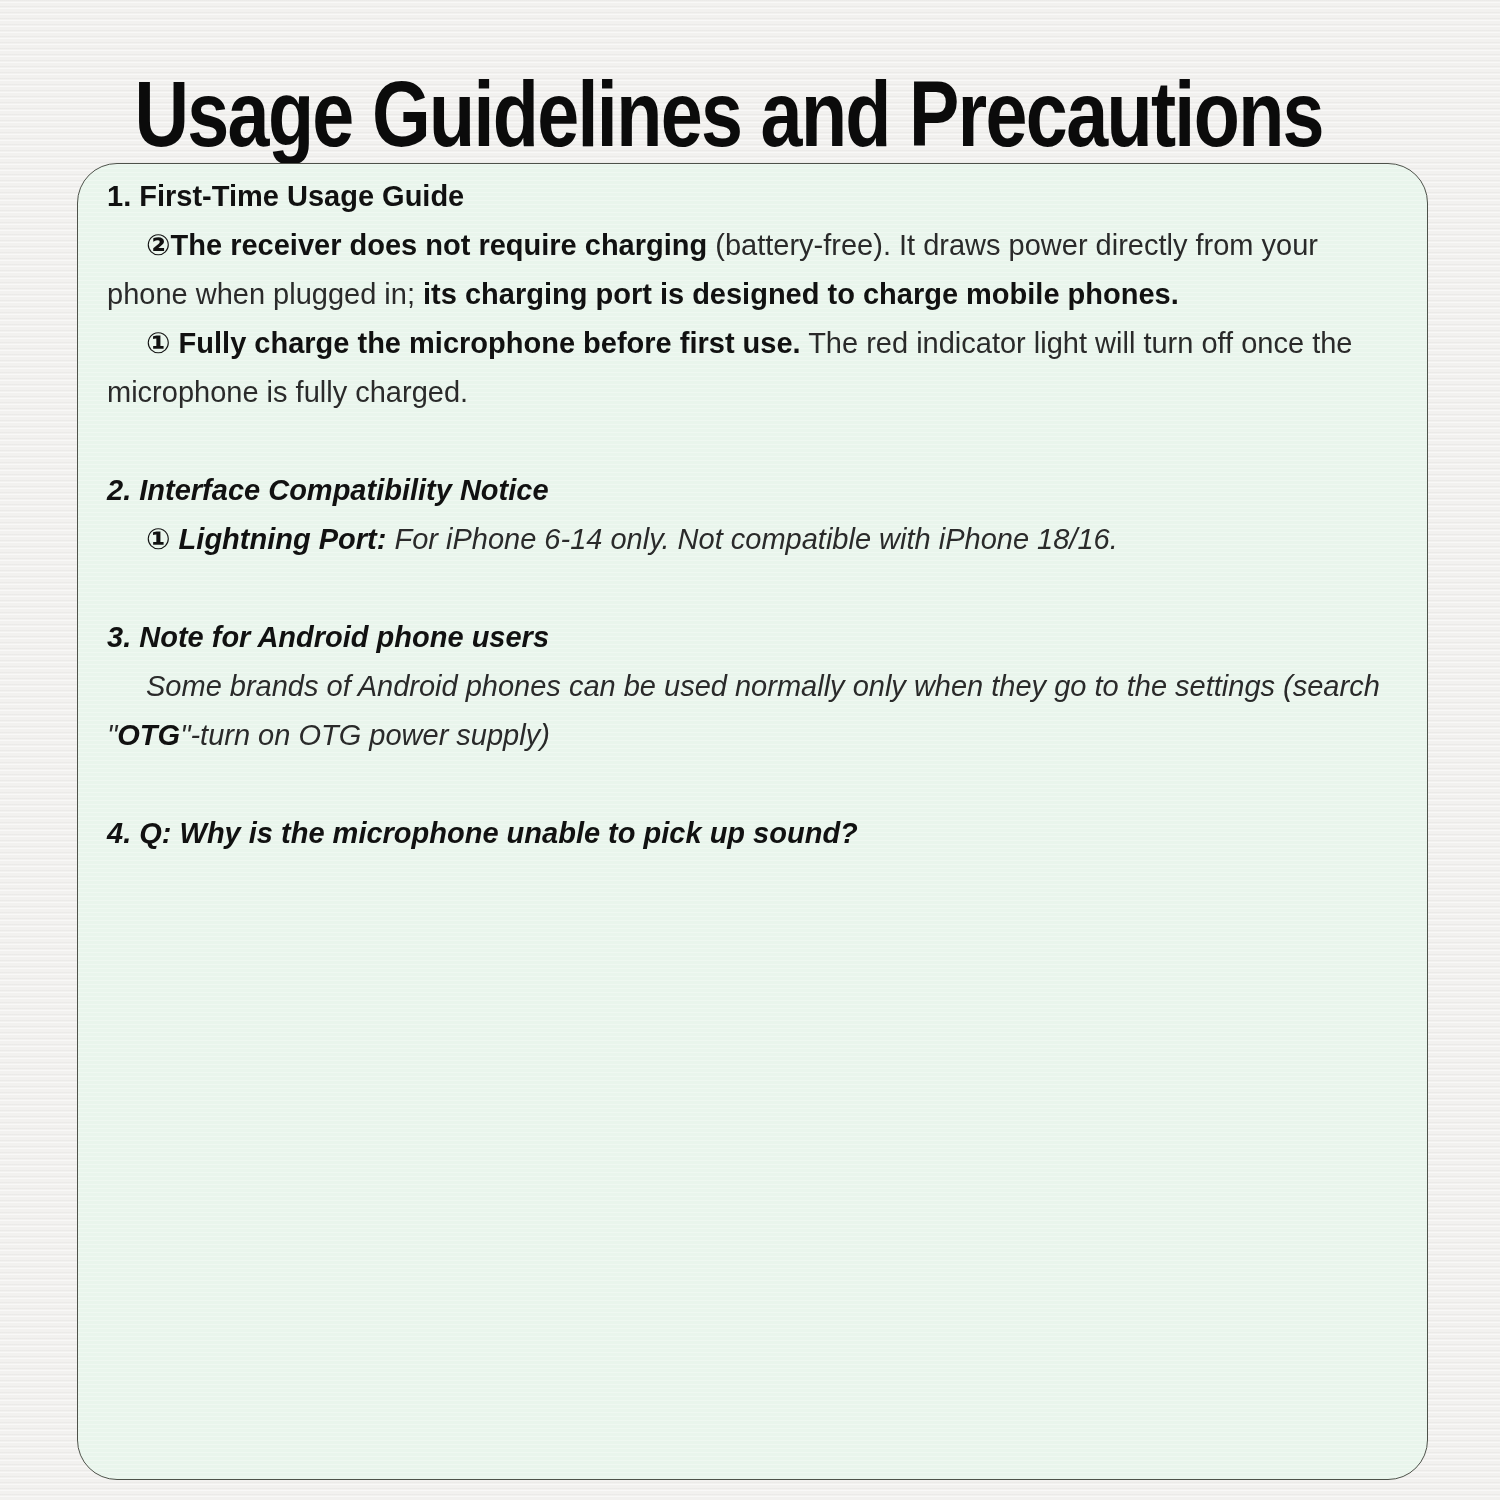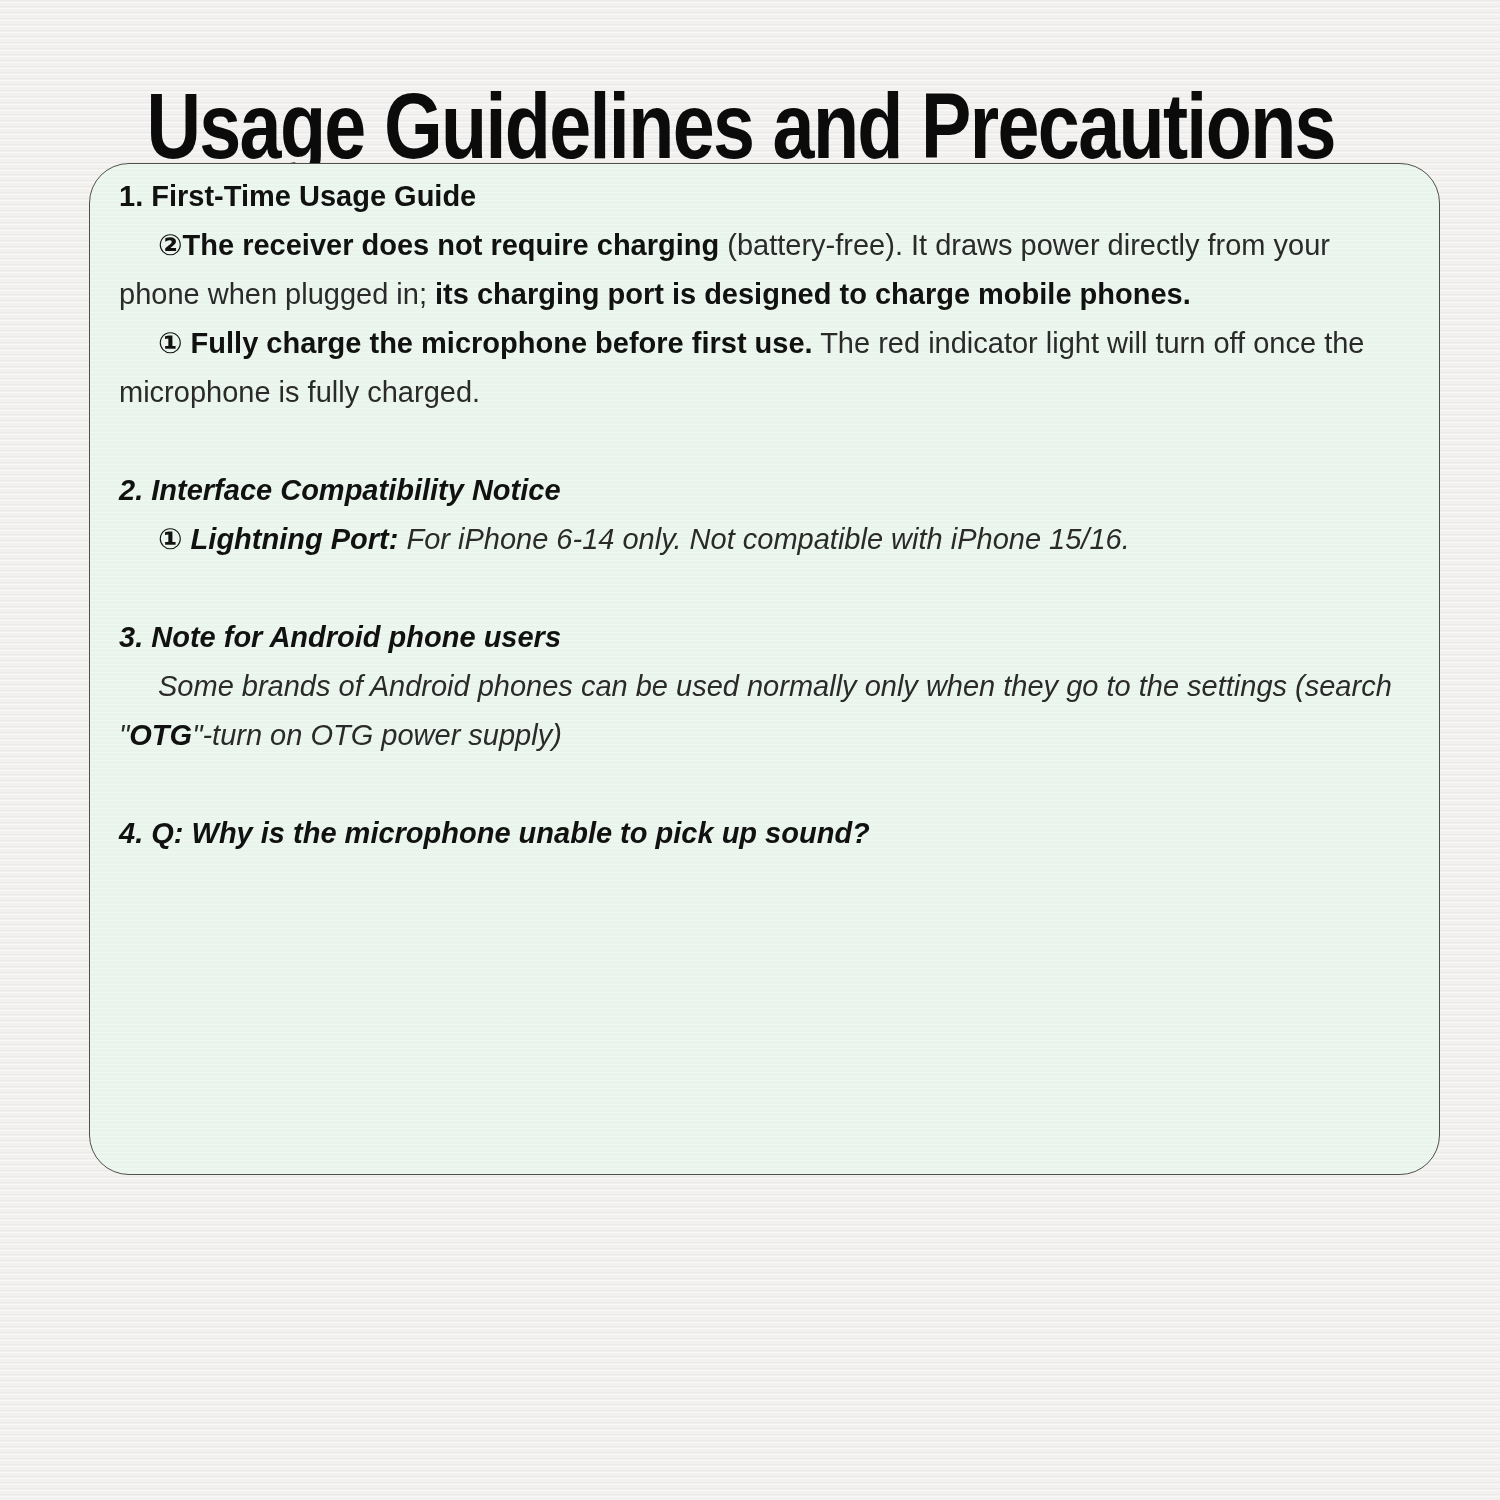--- a/index.html
+++ b/index.html
@@ -19,34 +19,34 @@
     background:
       repeating-linear-gradient(180deg,
         rgba(0,0,0,0.028) 0px, rgba(0,0,0,0.028) 1px,
         rgba(255,255,255,0) 1px, rgba(255,255,255,0) 2px,
         rgba(255,255,255,0.5) 2px, rgba(255,255,255,0.5) 3px,
         transparent 3px, transparent 6px),
       var(--page-bg);
   }
   .page{position:absolute;inset:0;}
   .title{
-    position:absolute;top:0;left:0;width:1272px;margin:16px;padding-top:64px;
+    position:absolute;top:0;left:0;width:1272px;margin:4px;padding-top:64px;
     text-align:center;font-size:92px;line-height:1;font-weight:700;
     letter-spacing:-2px;color:var(--title-color);white-space:nowrap;
   }
   .title-text{display:inline-block;transform:scaleX(0.82);transform-origin:center;}
   .panel{
-    position:absolute;left:77px;top:163px;width:1351px;height:1012px;
+    position:absolute;left:77px;top:163px;width:1351px;height:1317px;
     border:1.5px solid var(--panel-border);
     border-radius:40px;
     background:
       repeating-linear-gradient(180deg, rgba(255,255,255,0.28) 0px, rgba(255,255,255,0.28) 1px, transparent 1px, transparent 4px),
       var(--panel-bg);
     padding:8px 42px 20px 29px;
-    font-size:29px;line-height:49px;color:var(--body-text);margin-left:12px;
+    font-size:29px;line-height:49px;color:var(--body-text);
   }
   .sec{margin:0;}
   .sec + .sec{margin-top:49px;font-style:italic;}
   .heading{margin:0;font-weight:700;color:var(--heading-text);text-indent:0;}
   .para{margin:0;text-indent:39px;}
   .para b, .heading b{font-weight:700;color:var(--heading-text);}
   .red{color:var(--accent-red);}
 </style>
 </head>
 <body>
@@ -60,21 +60,21 @@
   <section class="panel">
 
     <div class="sec">
       <p class="heading"><b>1. </b><b>First-Time Usage Guide</b></p>
       <p class="para"><b>②The receiver does not require charging</b><span> (battery-free). It draws power directly from your phone when plugged in; </span><b>its charging port is designed to charge mobile phones.</b></p>
       <p class="para"><b>① Fully charge the microphone before first use.</b><span> The red indicator light will turn off once the microphone is fully charged.</span></p>
     </div>
 
     <div class="sec">
       <p class="heading"><b>2. </b><b class="red">Interface Compatibility Notice</b></p>
-      <p class="para"><b>① Lightning Port:</b><span> For iPhone 6-14 only. Not compatible with iPhone 15/16.</span></p>
+      <p class="para"><b>① Lightning Port:</b><span> For iPhone 6-14 only. Not compatible with iPhone 18/16.</span></p>
     </div>
 
     <div class="sec">
       <p class="heading"><b>3. </b><b>Note for Android phone users</b></p>
       <p class="para"><span>Some brands of Android phones can be used normally only when they go to the settings (search "</span><b>OTG</b><span>"-turn on OTG power supply)</span></p>
     </div>
 
     <div class="sec">
       <p class="heading"><b>4. </b><b>Q: Why is the microphone unable to pick up sound?</b></p>
     </div>

